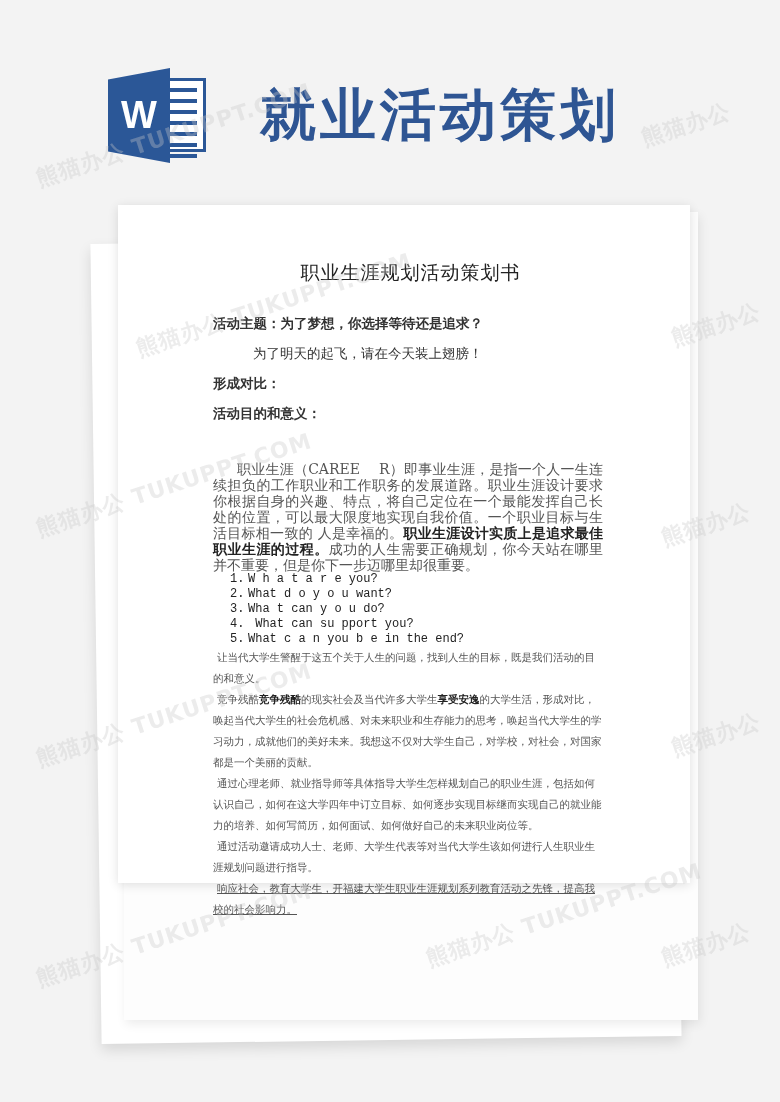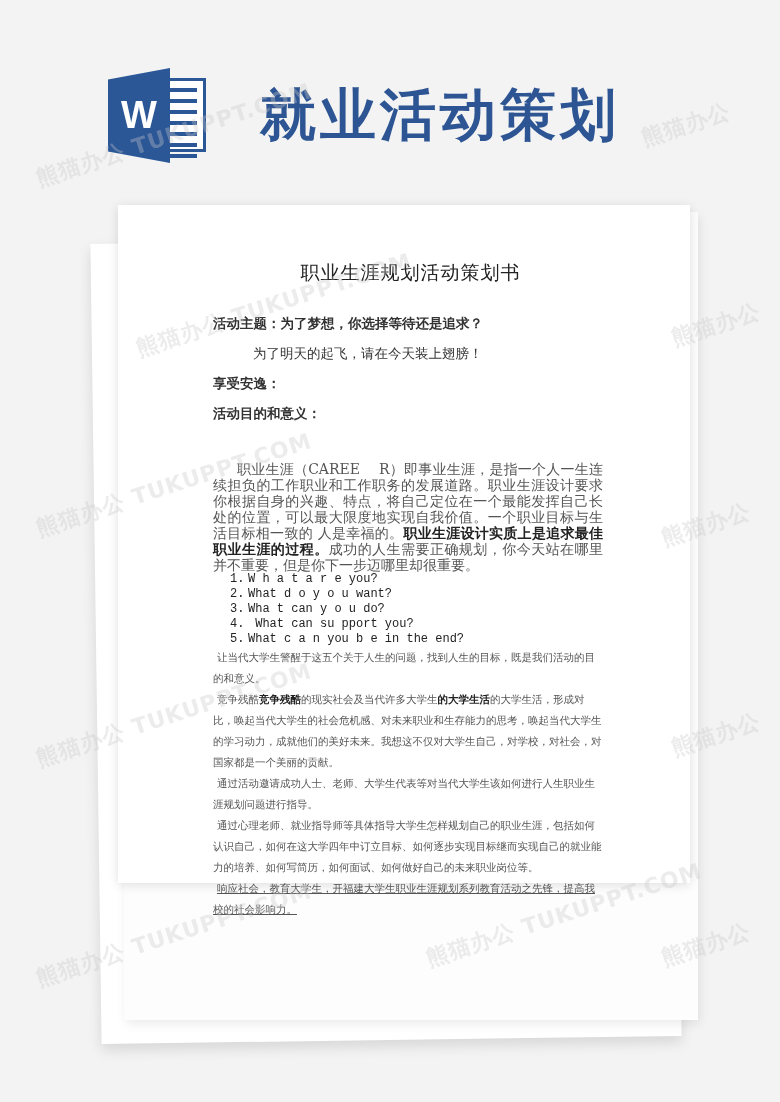--- a/index.html
+++ b/index.html
@@ -100,40 +100,40 @@
 <div class="page-back2"></div>
 
 <div class="page">
   <div class="content">
     <div class="doc-title">职业生涯规划活动策划书</div>
 
     <div class="label-line" style="top:110px;">
       <span>活动主题：</span><span>为了梦想，你选择等待还是追求？</span>
     </div>
     <div class="center-line" style="top:140px;">为了明天的起飞，请在今天装上翅膀！</div>
-    <div class="label-line" style="top:170px;">享受安逸：</div>
+    <div class="label-line" style="top:170px;">形成对比：</div>
     <div class="label-line" style="top:200px;">活动目的和意义：</div>
 
     <div class="intro">
       <span>职业生涯（CAREE　 R）即事业生涯，是指一个人一生连续担负的工作职业和工作职务的发展道路。职业生涯设计要求你根据自身的兴趣、特点，将自己定位在一个最能发挥自己长处的位置，可以最大限度地实现自我价值。一个职业目标与生活目标相一致的 人是幸福的。</span><b>职业生涯设计实质上是追求最佳职业生涯的过程。</b><span>成功的人生需要正确规划，你今天站在哪里并不重要，但是你下一步迈哪里却很重要。</span>
     </div>
 
     <ul class="qlist">
       <li><span class="num">1.</span><span>W h a t  a r e  you?</span></li>
       <li><span class="num">2.</span><span>What  d o  y o u want?</span></li>
       <li><span class="num">3.</span><span>Wha t  can  y o u do?</span></li>
       <li><span class="num">4.</span><span>  What can  su pport you?</span></li>
       <li><span class="num">5.</span><span>What c a n  you  b e  in the end?</span></li>
     </ul>
 
     <div class="para-block" style="top:442px;">
       <p>让当代大学生警醒于这五个关于人生的问题，找到人生的目标，既是我们活动的目的和意义。</p>
-      <p><span>竞争残酷</span><b>竞争残酷</b><span>的现实社会及当代许多大学生</span><b>的大学生活</b><span>的大学生活，形成对比，唤起当代大学生的社会危机感、对未来职业和生存能力的思考，唤起当代大学生的学习动力，成就他们的美好未来。我想这不仅对大学生自己，对学校，对社会，对国家都是一个美丽的贡献。</span></p>
+      <p><span>竞争残酷</span><b>竞争残酷</b><span>的现实社会及当代许多大学生</span><b>享受安逸</b><span>的大学生活，形成对比，唤起当代大学生的社会危机感、对未来职业和生存能力的思考，唤起当代大学生的学习动力，成就他们的美好未来。我想这不仅对大学生自己，对学校，对社会，对国家都是一个美丽的贡献。</span></p>
+      <p>通过心理老师、就业指导师等具体指导大学生怎样规划自己的职业生涯，包括如何认识自己，如何在这大学四年中订立目标、如何逐步实现目标继而实现自己的就业能力的培养、如何写简历，如何面试、如何做好自己的未来职业岗位等。</p>
       <p>通过活动邀请成功人士、老师、大学生代表等对当代大学生该如何进行人生职业生涯规划问题进行指导。</p>
-      <p>通过心理老师、就业指导师等具体指导大学生怎样规划自己的职业生涯，包括如何认识自己，如何在这大学四年中订立目标、如何逐步实现目标继而实现自己的就业能力的培养、如何写简历，如何面试、如何做好自己的未来职业岗位等。</p>
       <p class="underlined">响应社会，教育大学生，开福建大学生职业生涯规划系列教育活动之先锋，提高我校的社会影响力。</p>
     </div>
   </div>
 </div>
 
 <div class="watermark" style="left:30px;top:120px;"><span>熊猫办公</span> <span>TUKUPPT.COM</span></div>
 <div class="watermark" style="left:640px;top:110px;"><span>熊猫办公</span></div>
 <div class="watermark" style="left:130px;top:290px;"><span>熊猫办公</span> <span>TUKUPPT.COM</span></div>
 <div class="watermark" style="left:670px;top:310px;"><span>熊猫办公</span></div>
 <div class="watermark" style="left:30px;top:470px;"><span>熊猫办公</span> <span>TUKUPPT.COM</span></div>

